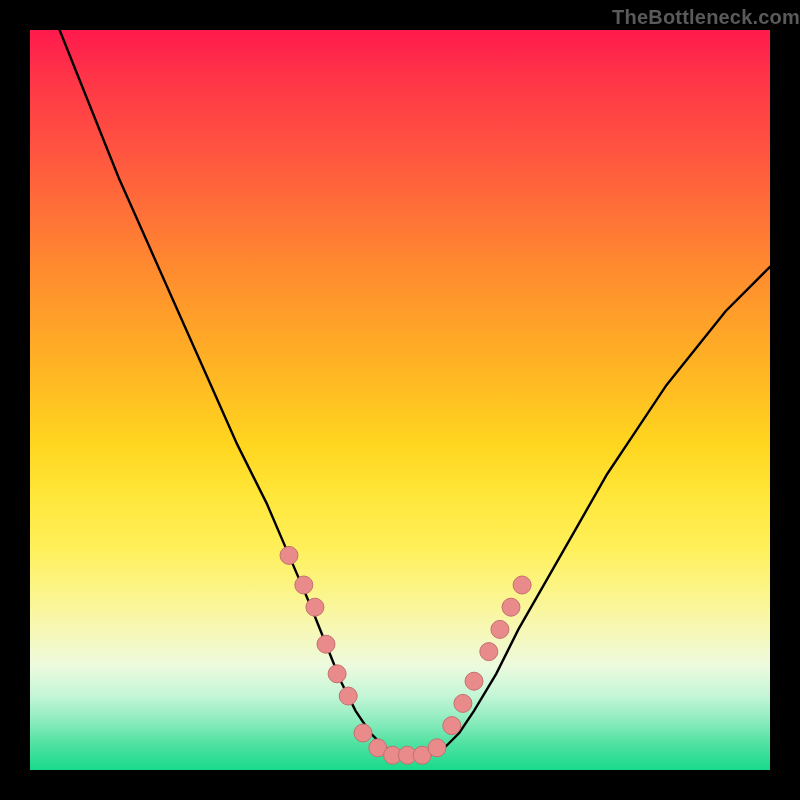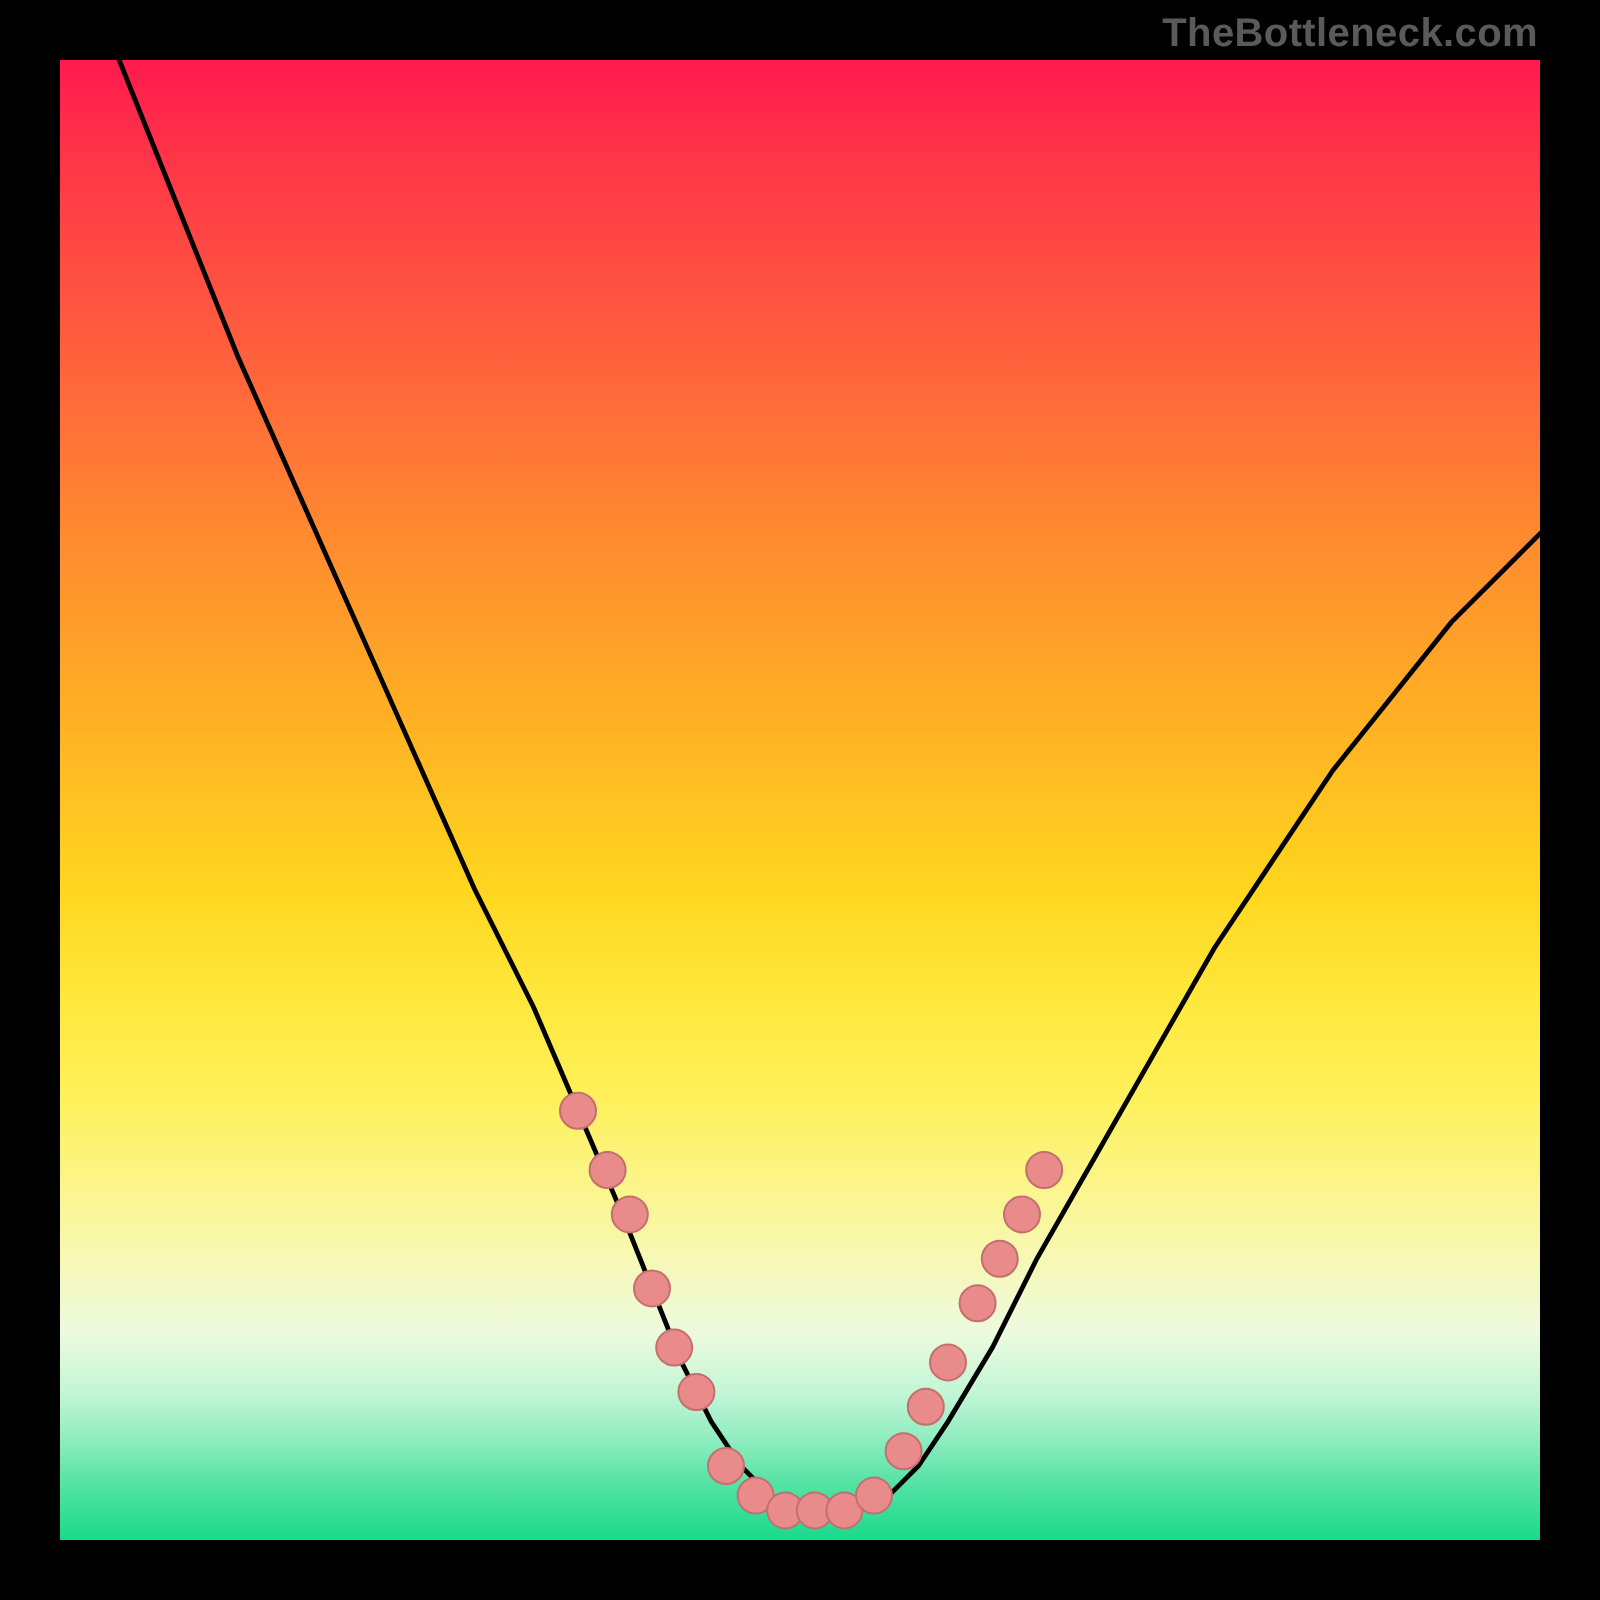--- a/index.html
+++ b/index.html
@@ -46,21 +46,21 @@
       #18da8b 100%
     );
   }
   .curve {
     position: absolute;
     inset: 0;
   }
   .watermark {
     position: absolute;
     top: 6px;
-    right: 31px;
+    right: 0;
     font-family: Arial, Helvetica, sans-serif;
     font-size: 20px;
     font-weight: 600;
     color: #5a5a5a;
     letter-spacing: 0.2px;
   }
 </style>
 </head>
 <body>
 

